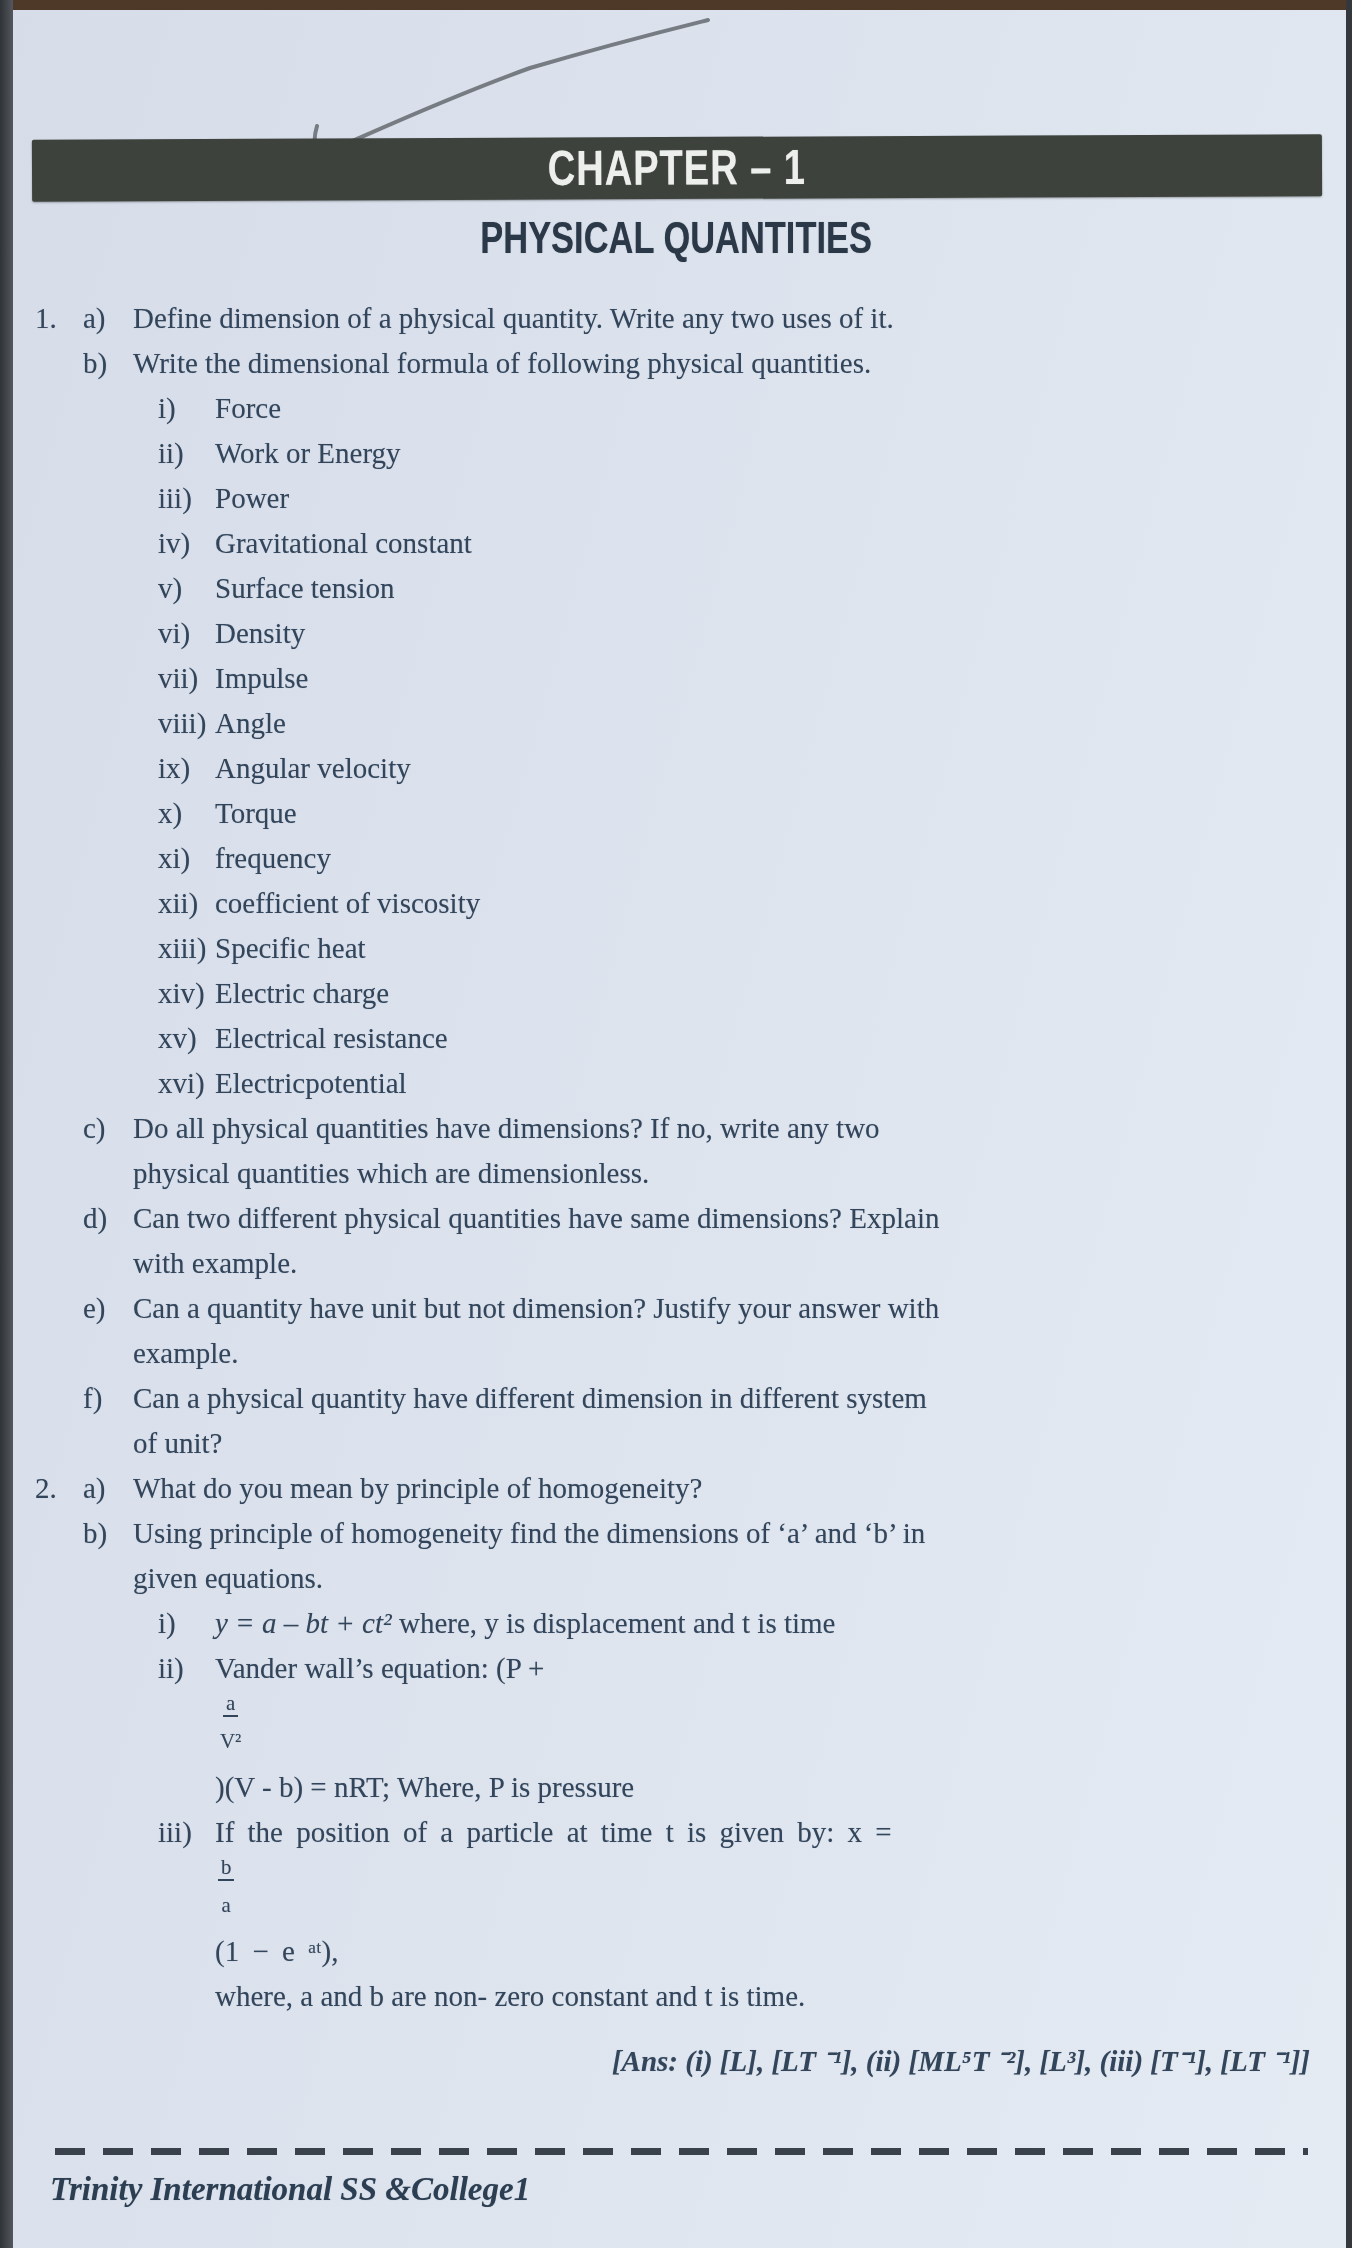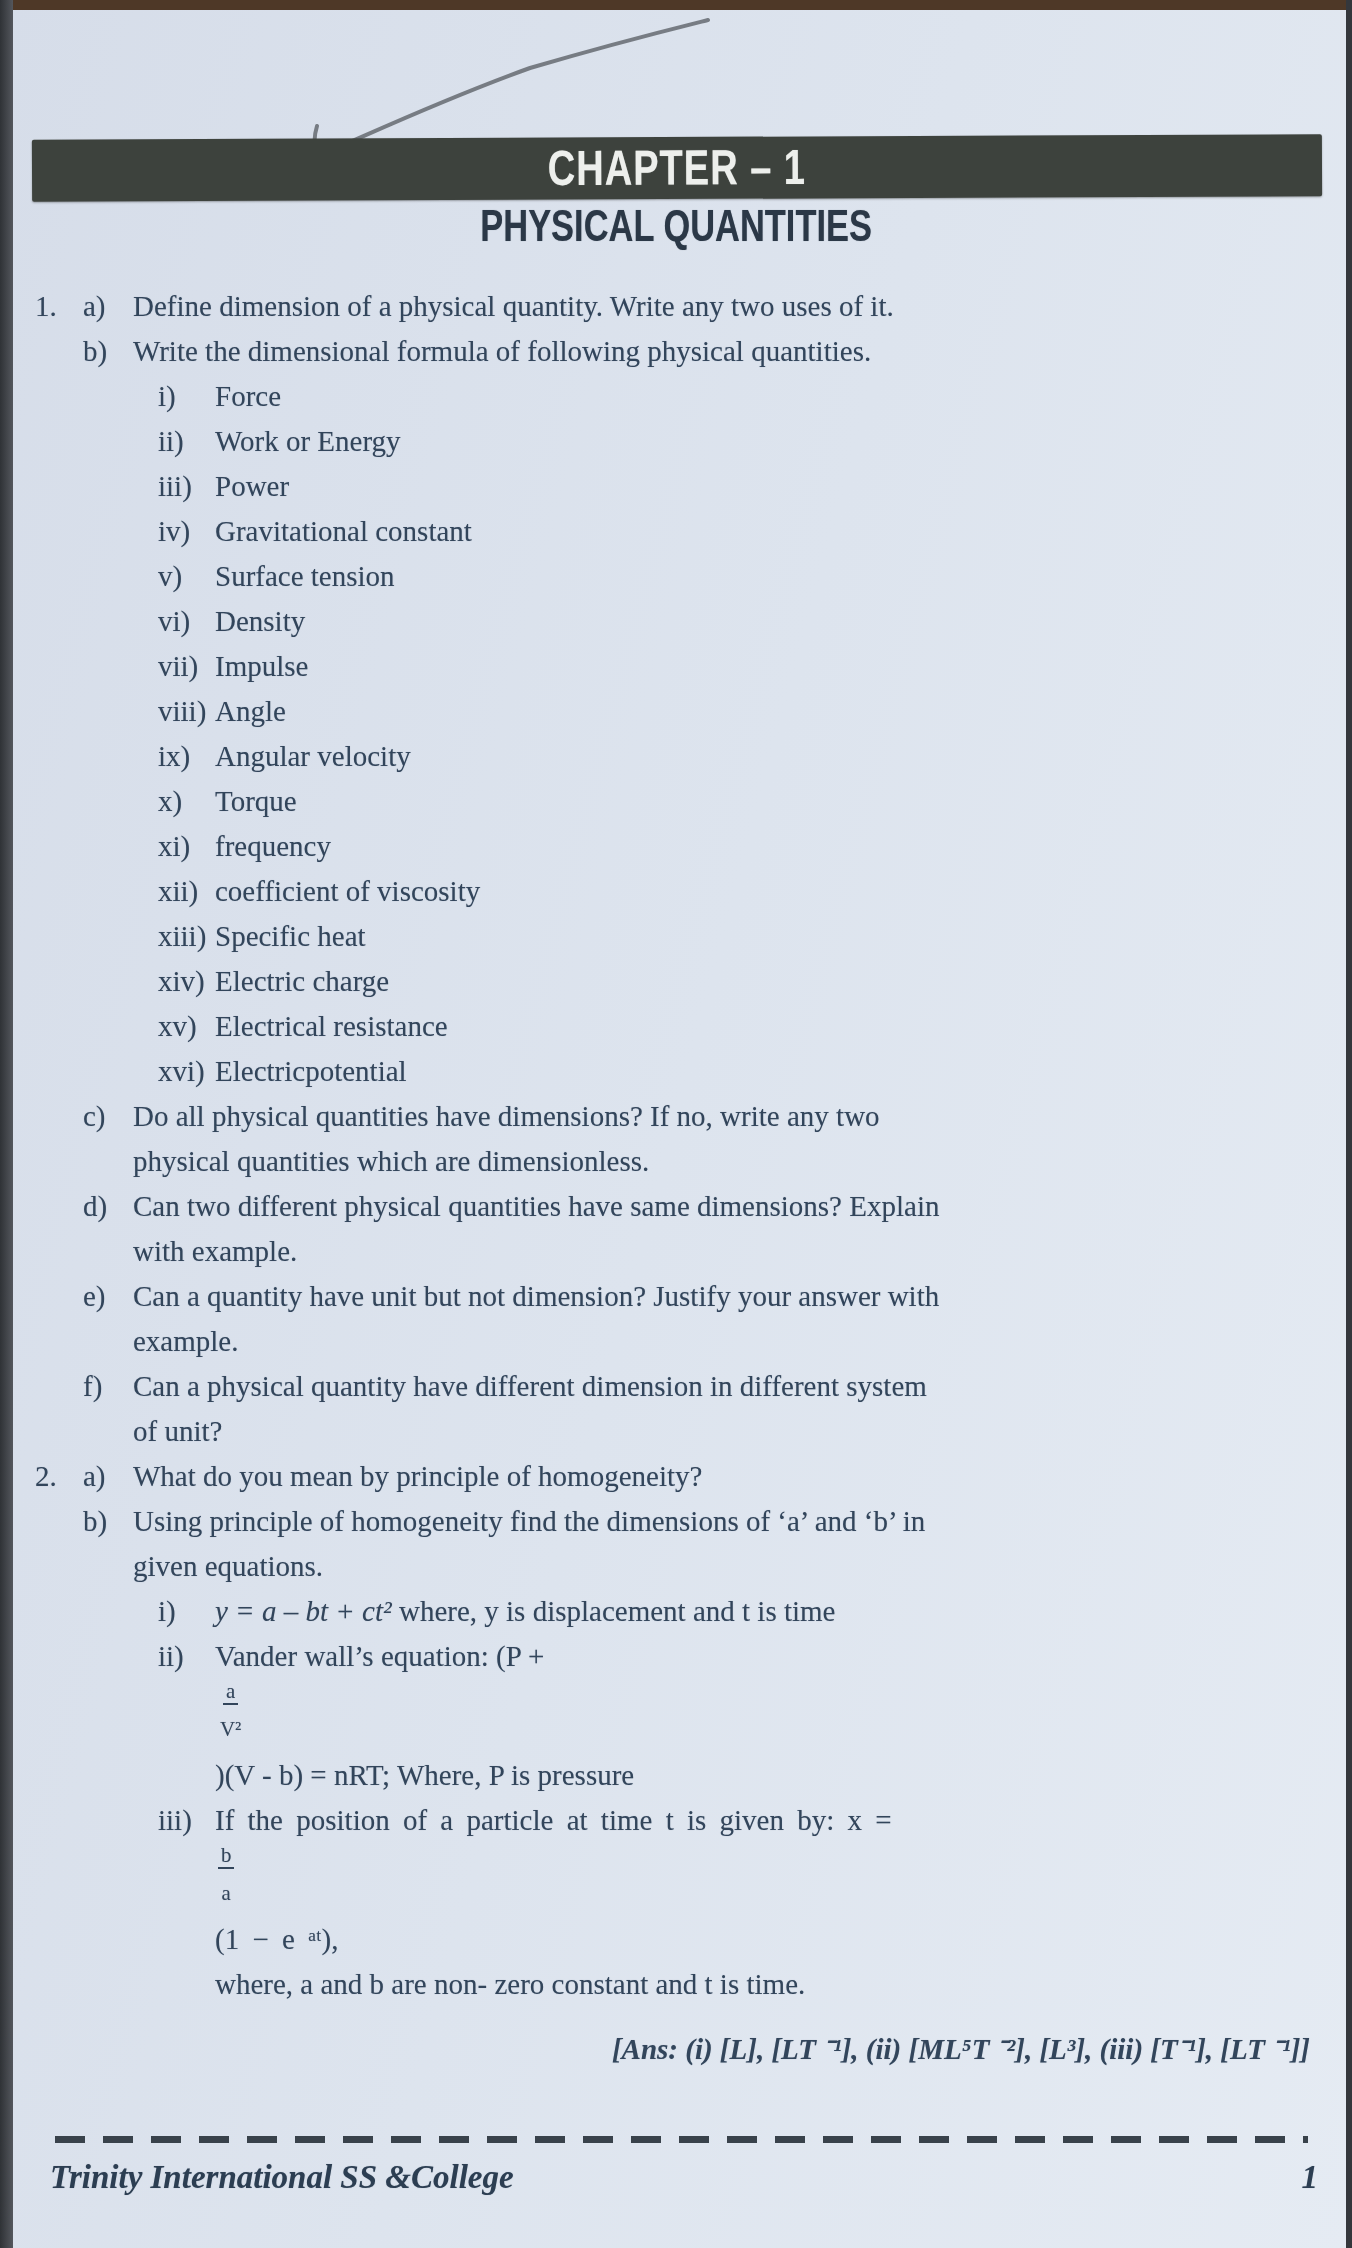--- a/index.html
+++ b/index.html
@@ -19,21 +19,21 @@
   .banner{
     margin:137px 30px 0 32px;height:62px;background:#3d423d;border-radius:2px;
     display:flex;align-items:center;justify-content:center;transform:rotate(-0.25deg);
     box-shadow:0 1px 2px rgba(30,30,30,.35);
   }
   .banner-text{
     display:inline-block;font-family:"Liberation Sans",sans-serif;font-weight:700;
     font-size:45px;letter-spacing:1px;color:#edefec;transform:scale(0.85,1.1);
     text-shadow:0 0 1px rgba(255,255,255,.4);
   }
-  .title-wrap{text-align:center;margin-top:4px;}
+  .title-wrap{text-align:center;margin-top:16px;}
   .title{
     display:inline-block;font-family:"Liberation Sans",sans-serif;font-weight:700;
     font-size:41px;color:#2b3847;letter-spacing:0px;transform:scale(0.84,1.06);
     text-shadow:0 0 1px rgba(43,56,71,.45);
   }
 
   
   .content{
     margin-top:34px;font-size:29px;line-height:45px;
     text-shadow:0 0 1px rgba(45,65,90,.28);
@@ -57,22 +57,22 @@
     text-align:right;padding-right:42px;font-style:italic;font-weight:600;
     margin-top:20px;
   }
 
   
   .dash-line{
     height:7px;margin:64px 44px 0 55px;
     background:repeating-linear-gradient(to right,#39424b 0px,#39424b 30px,transparent 30px,transparent 48px);
   }
   .footer{
-    display:flex;justify-content:space-between;align-items:baseline;
-    margin:16px 34px 0 50px;font-size:33px;font-style:italic;font-weight:700;color:#2c3e52;
+    display:flex;align-items:baseline;
+    margin:16px 24px 0 50px;font-size:33px;font-style:italic;font-weight:700;color:#2c3e52;
     text-shadow:0 0 1px rgba(44,62,82,.3);
   }
   .page-num{font-weight:600;}
 </style>
 </head>
 <body>
 
 <div class="edge-top"></div>
 <div class="edge-left"></div>
 <div class="edge-right"></div>

